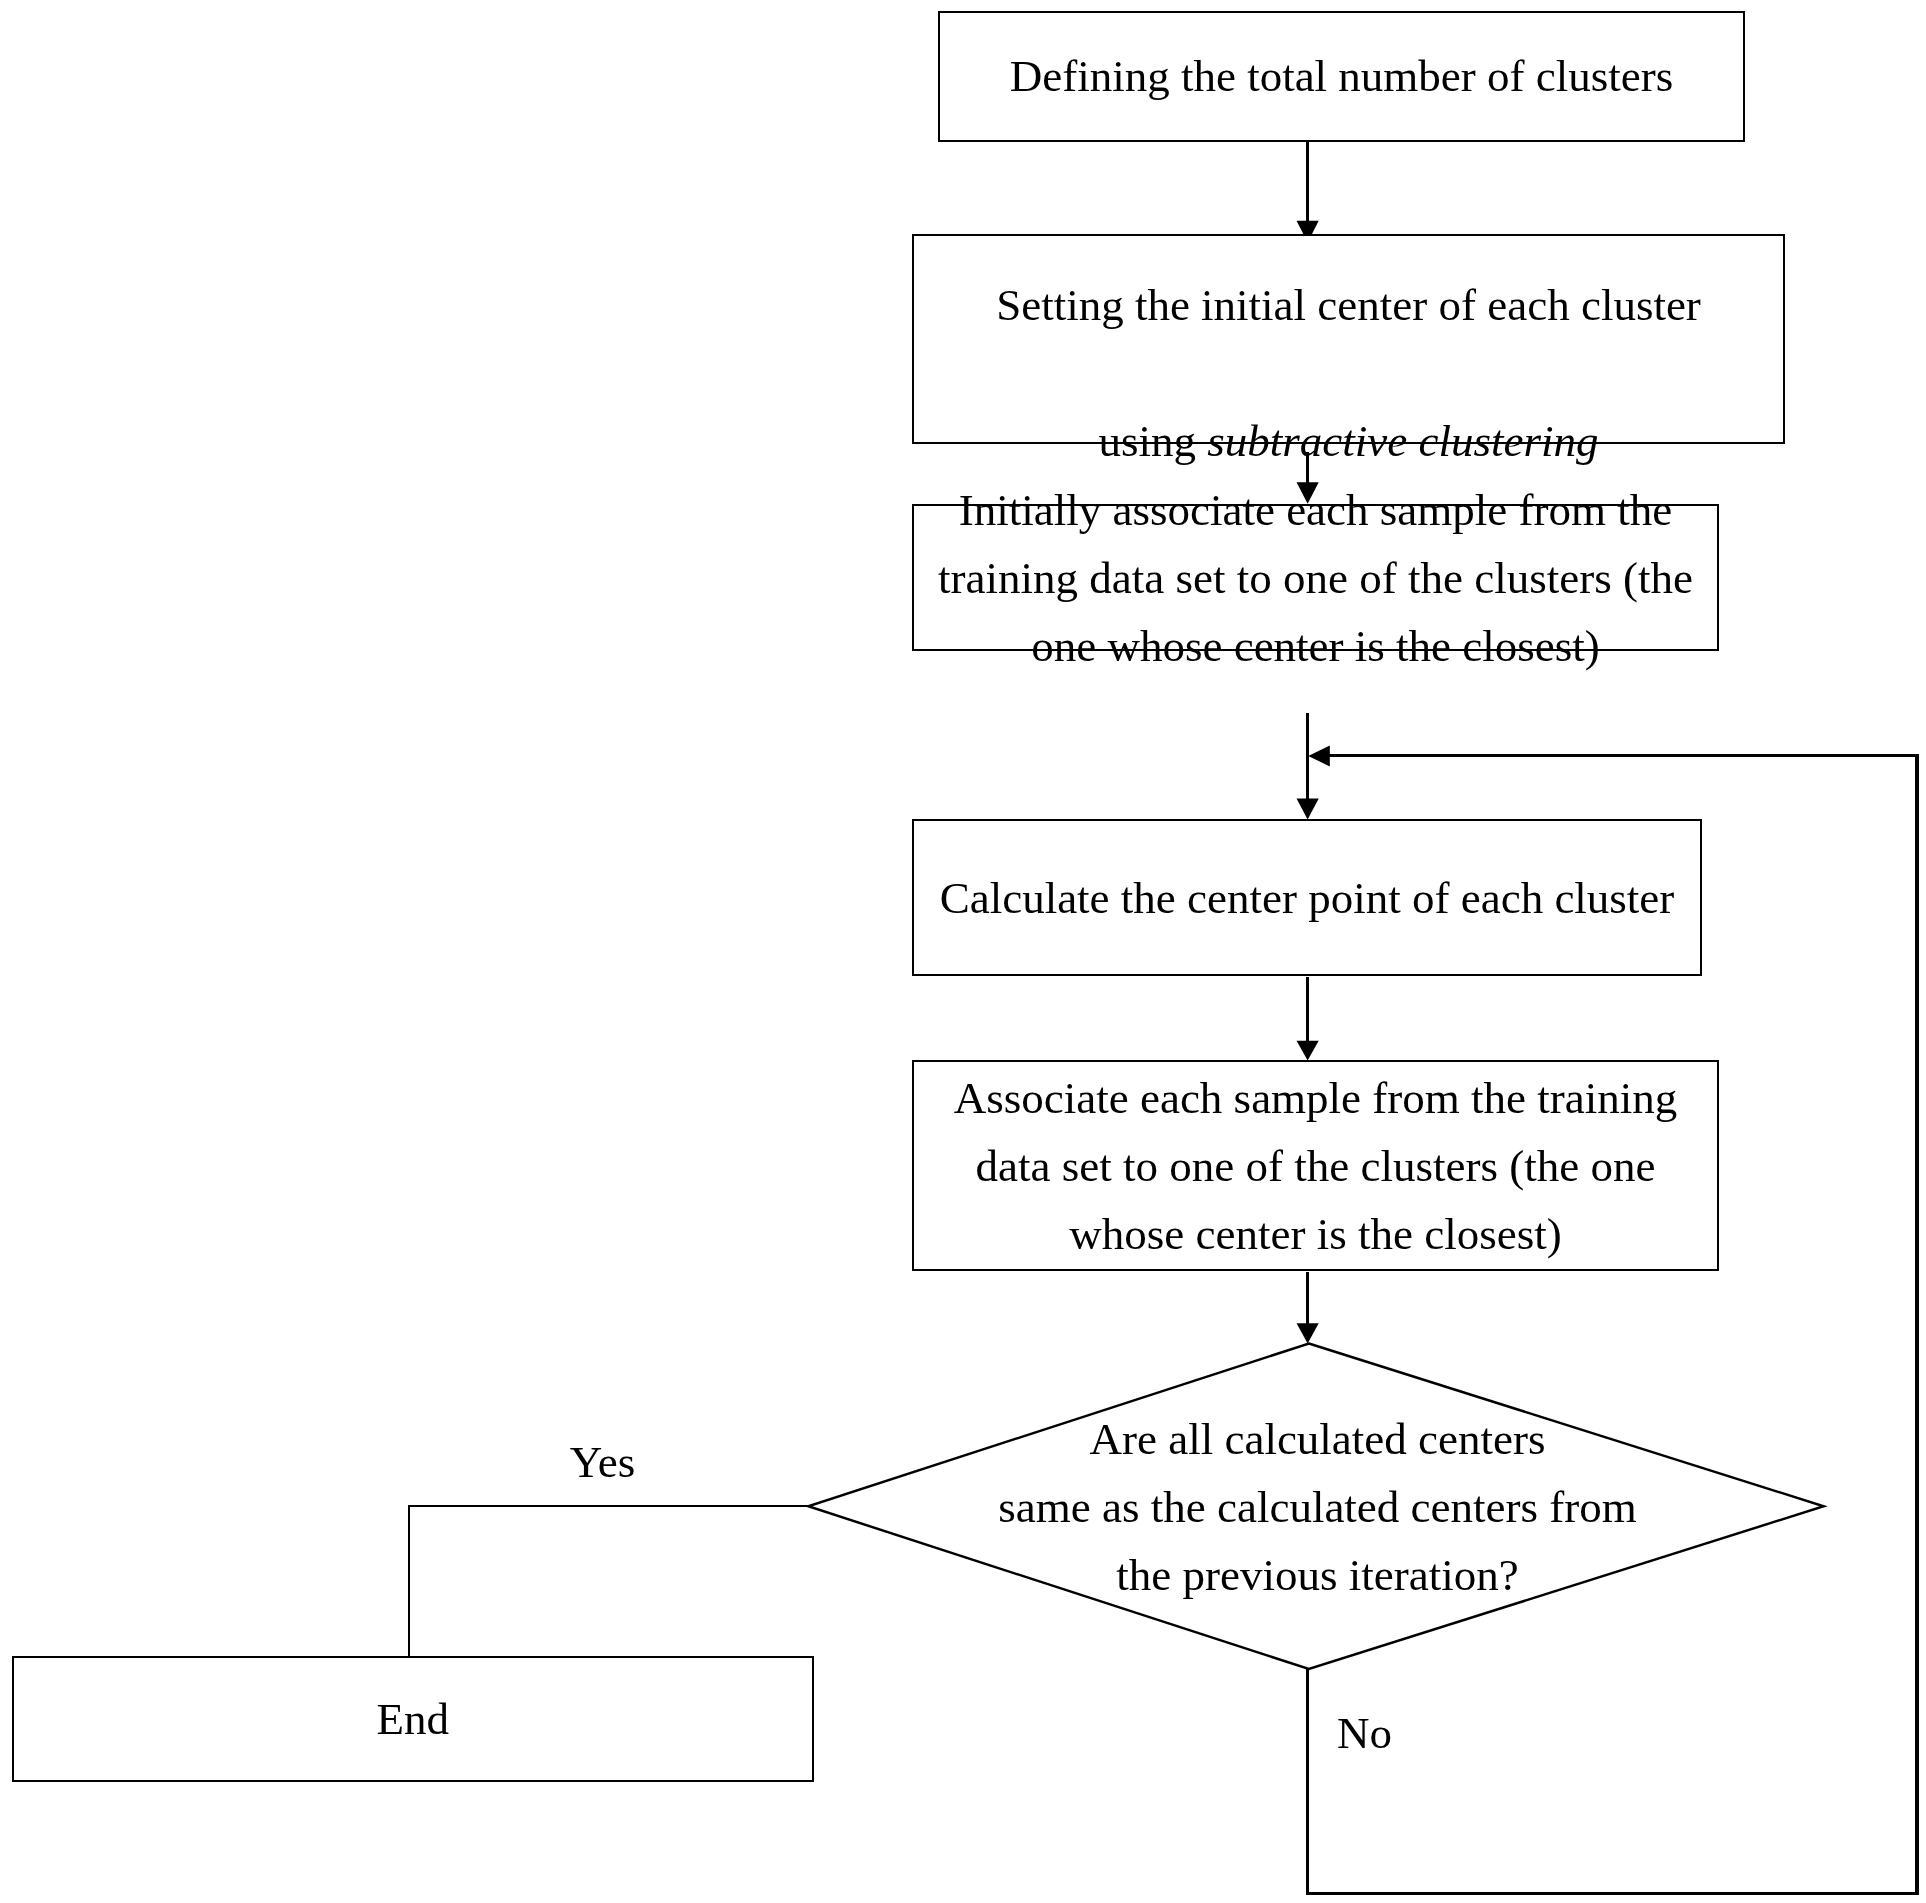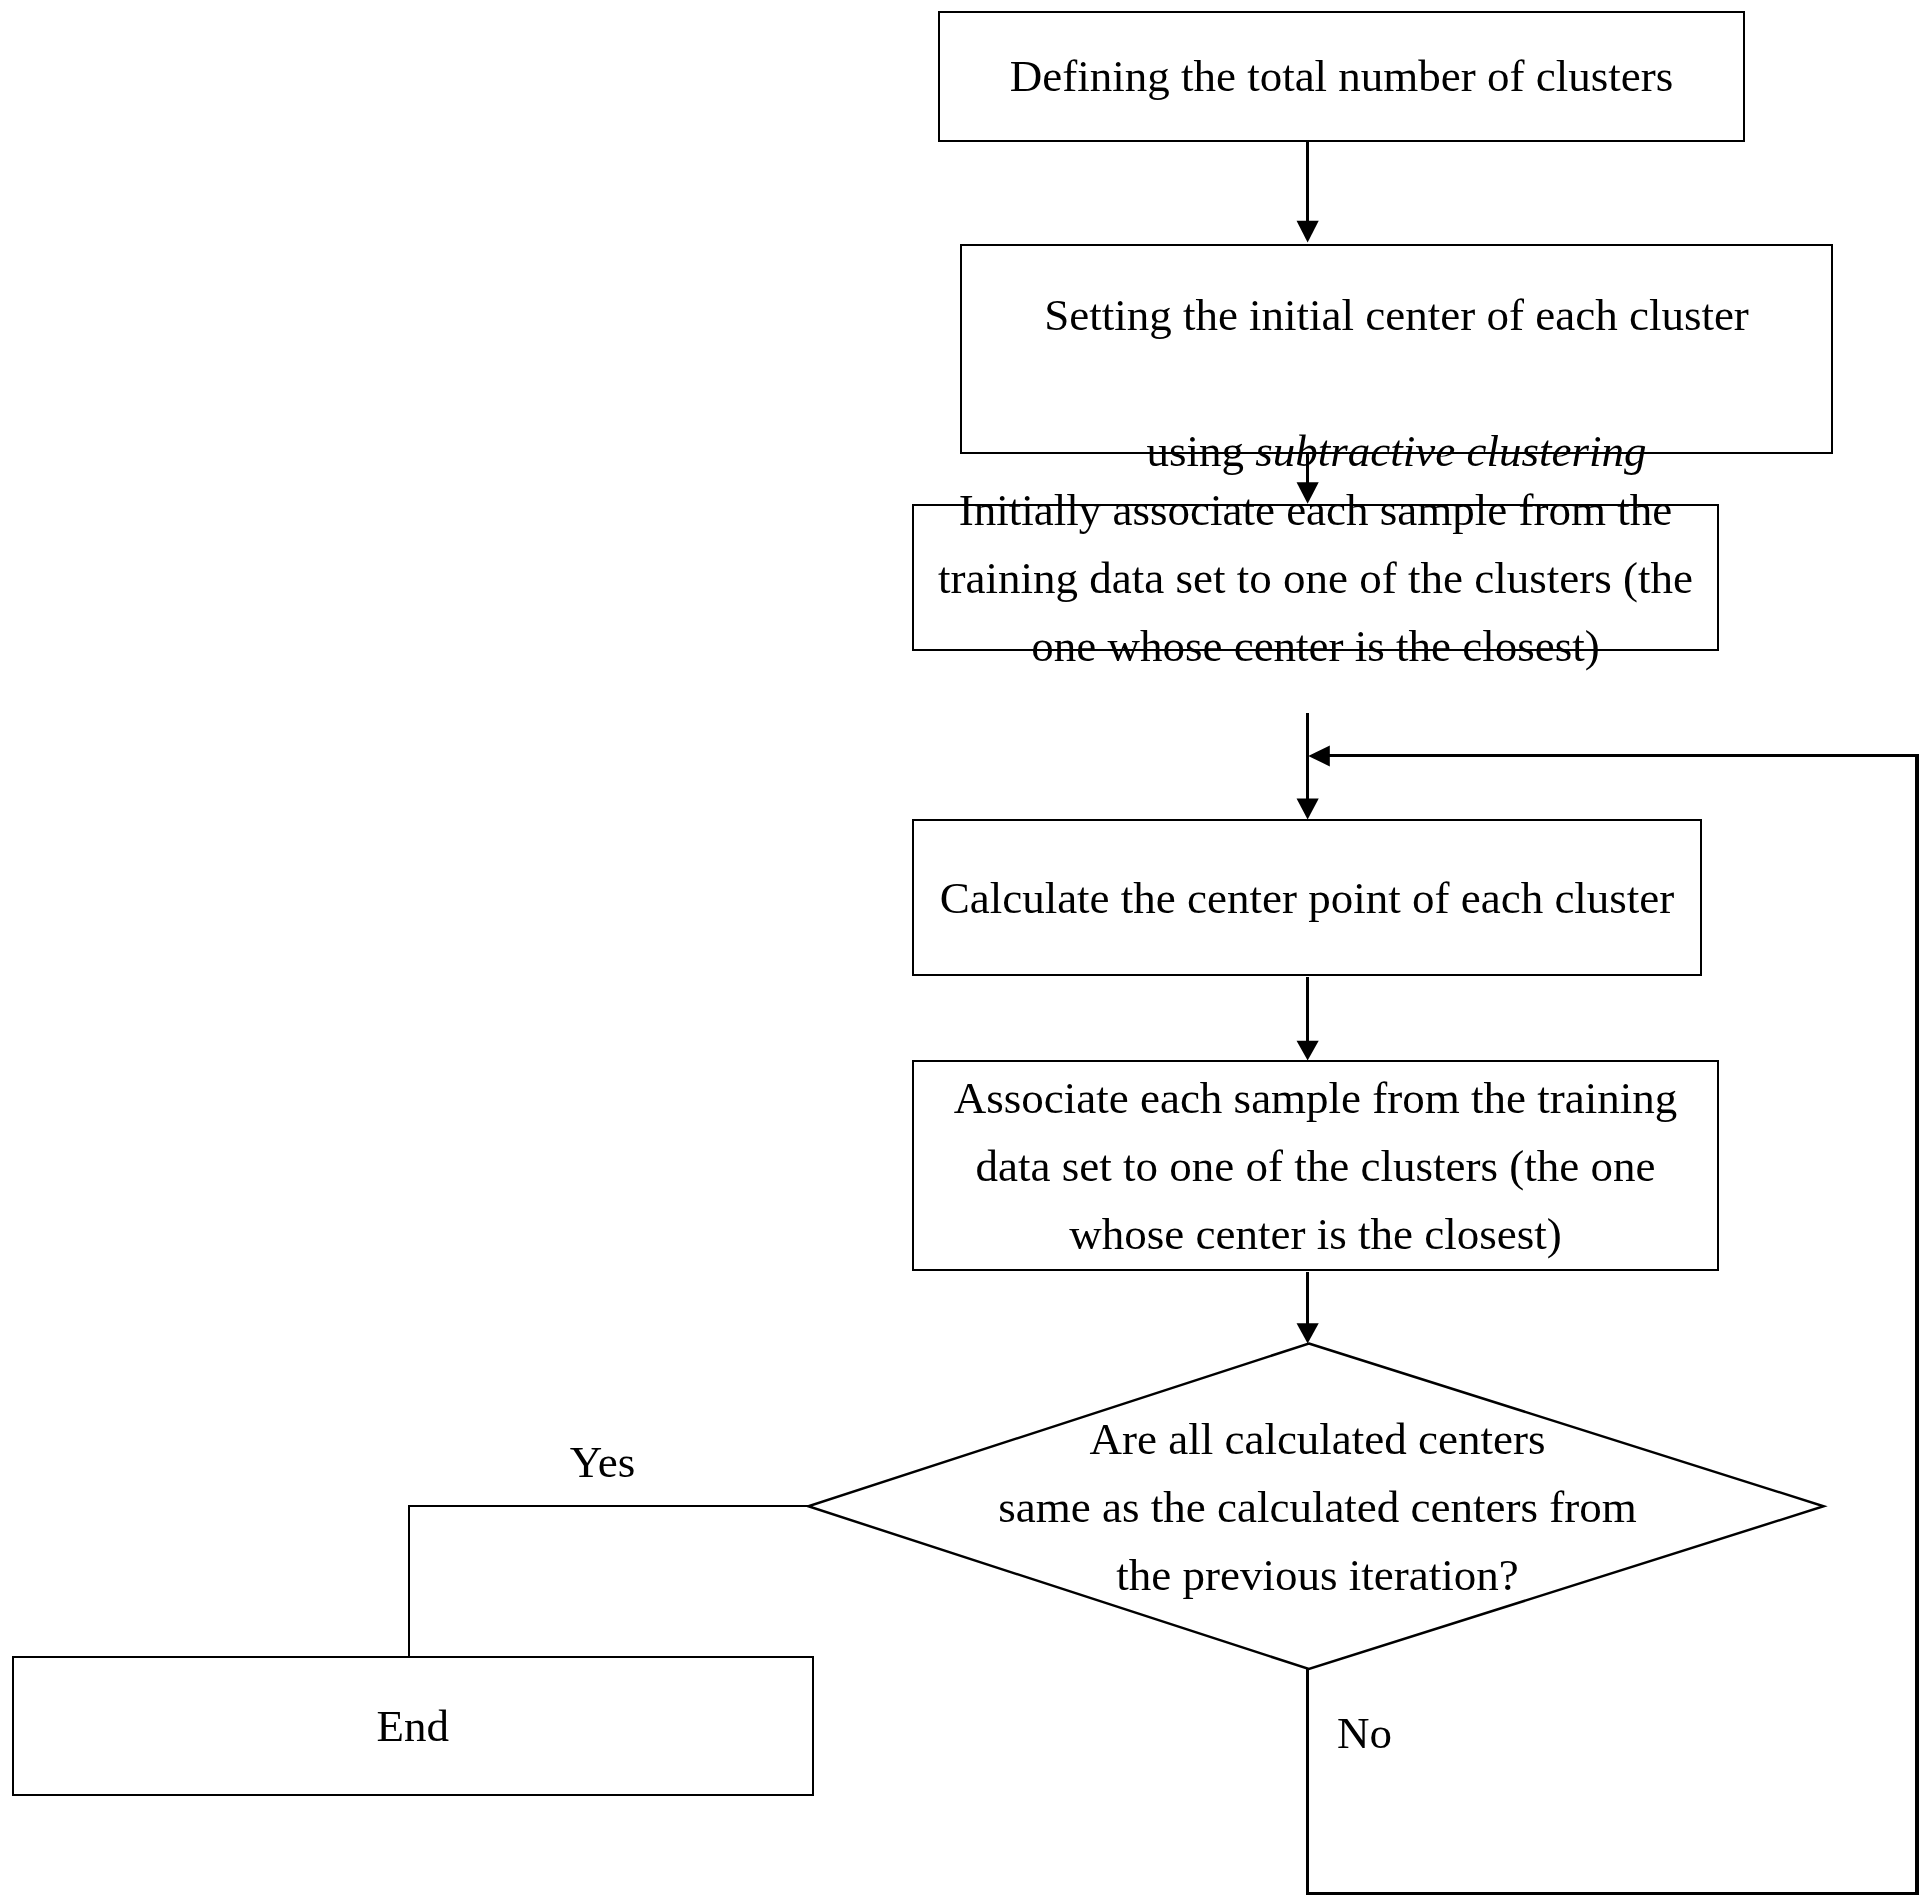--- a/index.html
+++ b/index.html
@@ -85,21 +85,21 @@
       <polygon points="2157,1209 2157,1243 2122,1226" fill="#000" shape-rendering="auto"></polygon>
     </g>
 
     <polygon points="2123,2179 2958,2443 2123,2707 1311,2443" fill="#ffffff" stroke="#000000" stroke-width="4" shape-rendering="auto"></polygon>
   </svg>
 
   <div class="pbox" style="left:912px;top:10.5px;width:807px;height:131px;margin-left:26px;">
     <div class="box-text">Defining the total number of clusters</div>
   </div>
 
-  <div class="pbox" style="left:912px;top:244px;width:873px;height:210px;margin-left:48px;">
+  <div class="pbox" style="left:912px;top:234px;width:873px;height:210px;">
     <div class="box-text">
       <span>Setting the initial center of each cluster</span><br>
       <span>using </span><em>subtractive clustering</em>
     </div>
   </div>
 
   <div class="pbox" style="left:912px;top:504px;width:807px;height:147px;">
     <div class="box-text">Initially associate each sample from the
 training data set to one of the clusters (the
 one whose center is the closest)</div>
@@ -117,18 +117,18 @@
 
   <div class="diamond-text" style="left:895px;top:1405px;width:845px;height:203px;">
     <div class="box-text">Are all calculated centers
 same as the calculated centers from
 the previous iteration?</div>
   </div>
 
   <div class="branch-label" style="left:541px;top:1415px;width:123px;text-align:center;">Yes</div>
   <div class="branch-label" style="left:1337px;top:1686px;width:123px;text-align:left;">No</div>
 
-  <div class="pbox" style="left:11.7px;top:1656px;width:802px;height:140px;">
+  <div class="pbox" style="left:11.7px;top:1656px;width:802px;height:126px;">
     <div class="box-text">End</div>
   </div>
 
 </div>
 
 
 </body></html>

